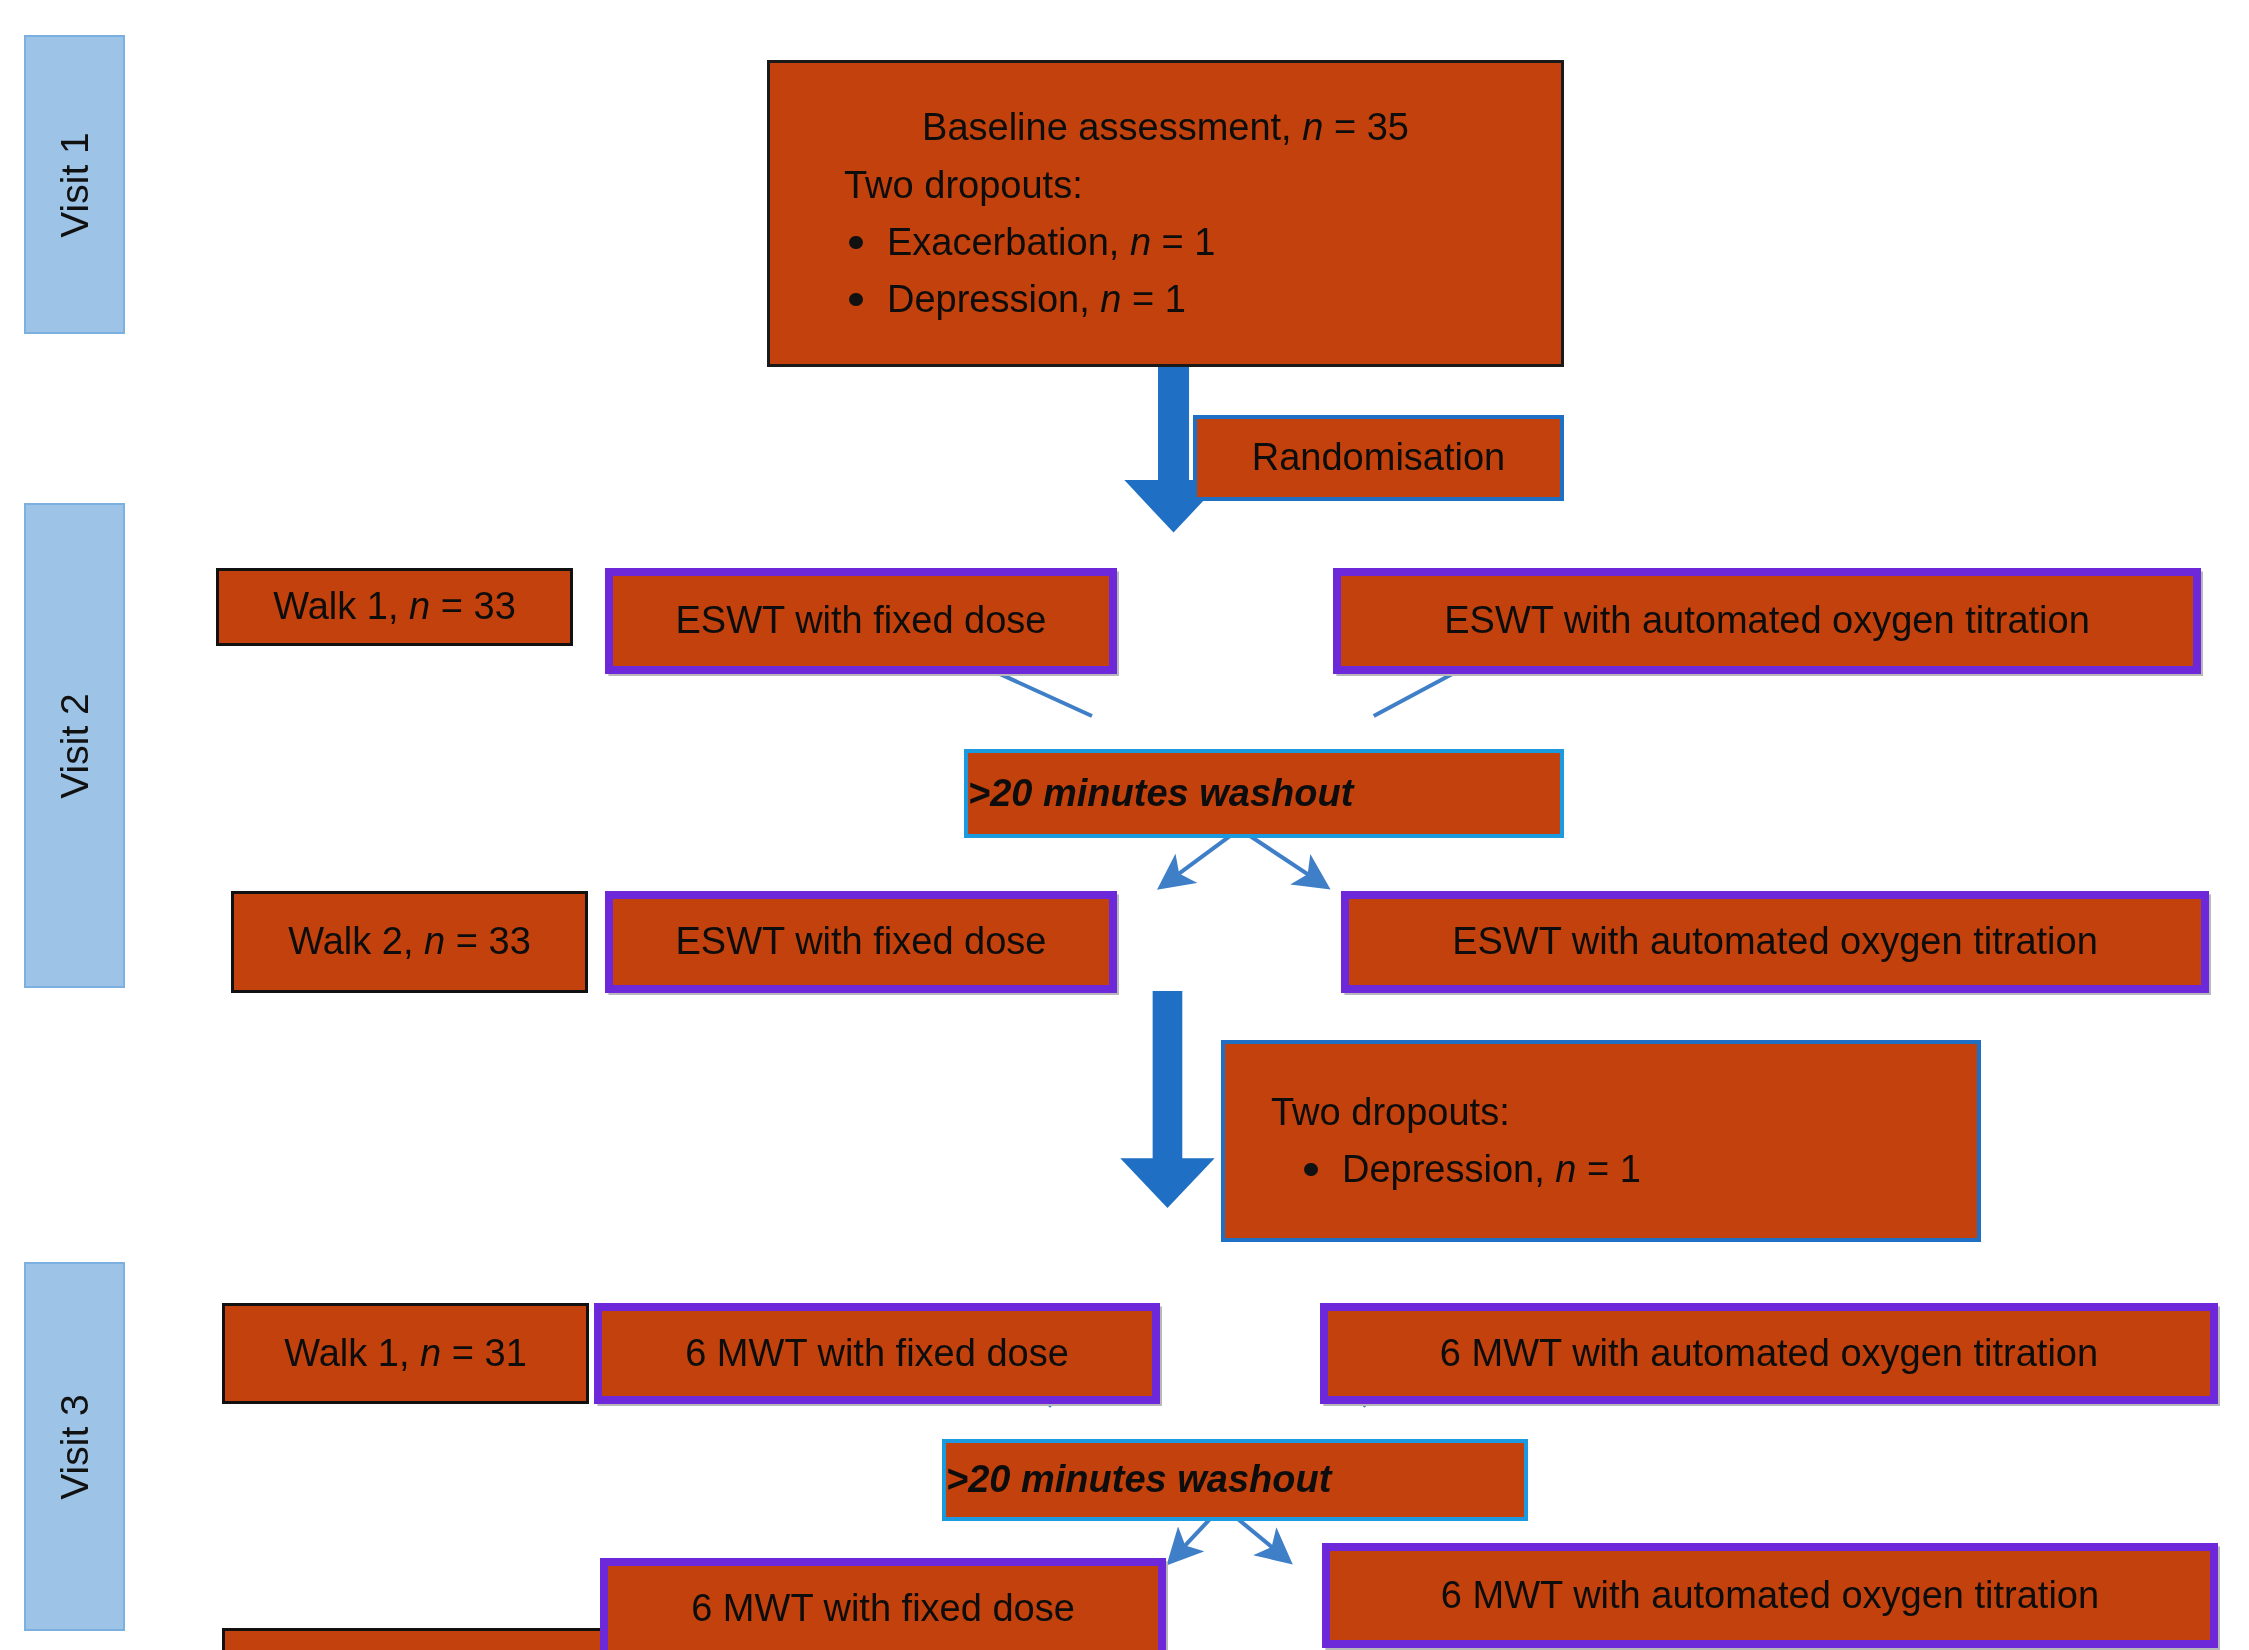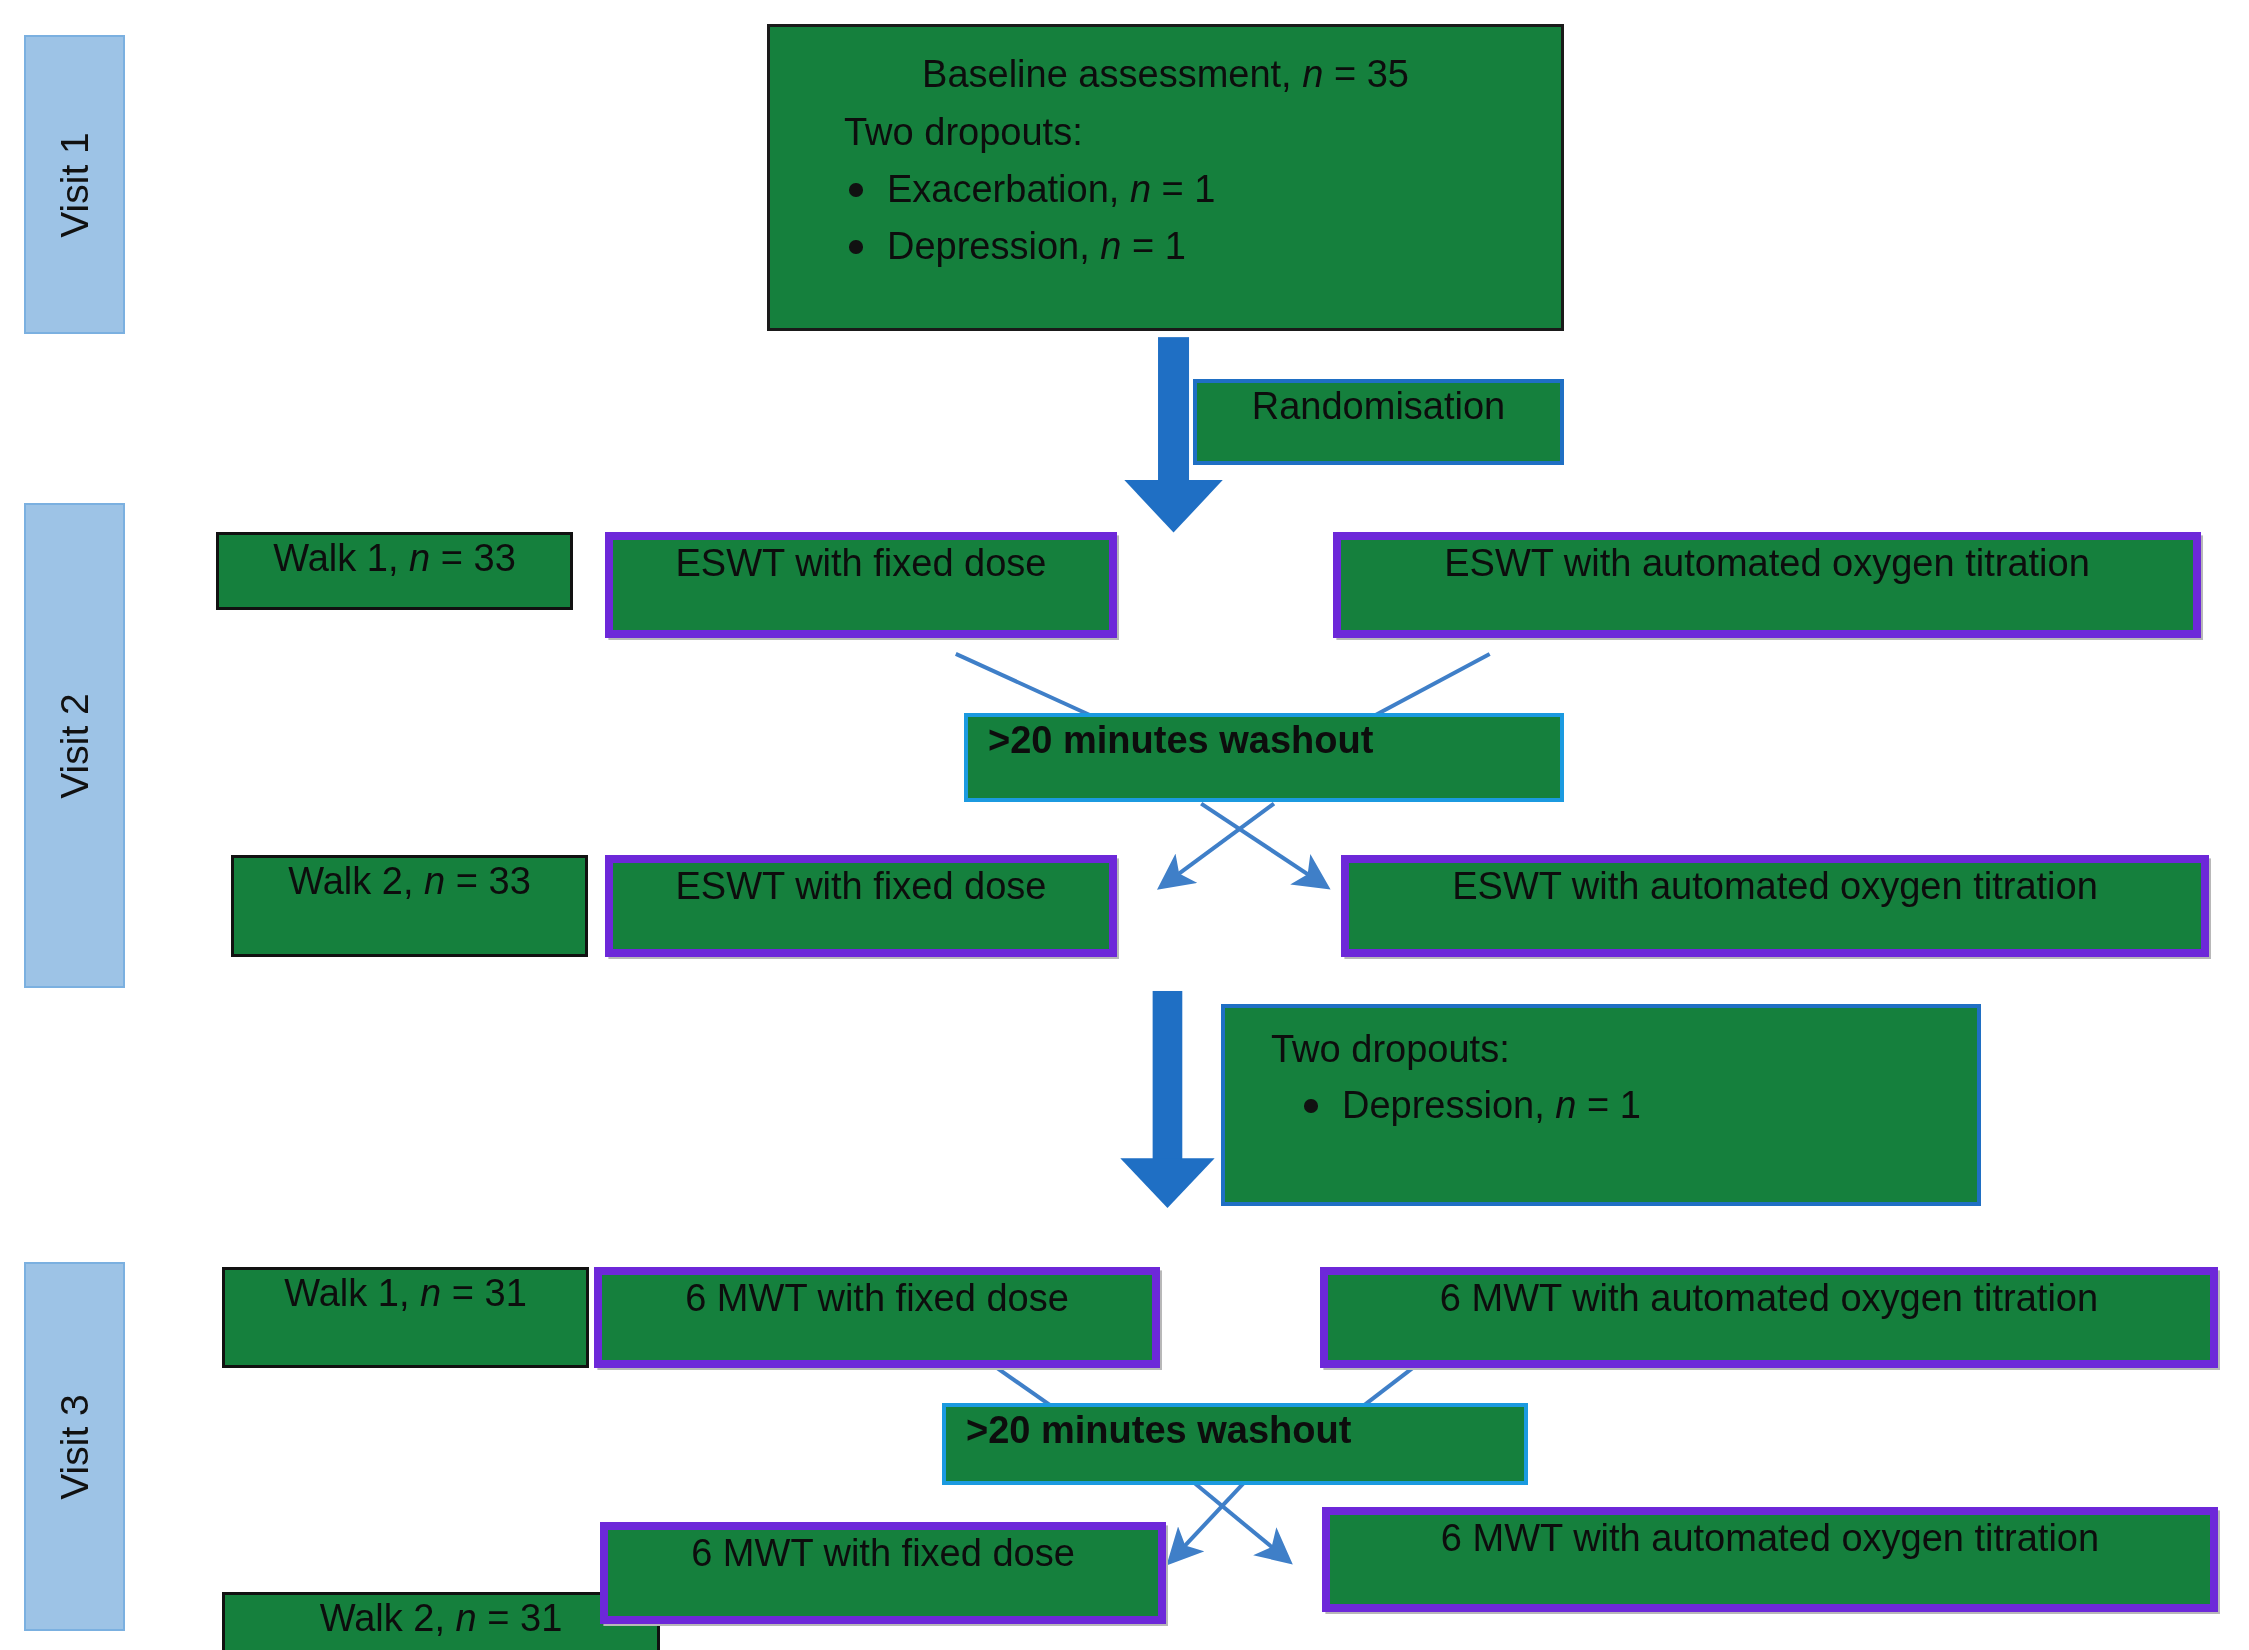--- a/index.html
+++ b/index.html
@@ -19,26 +19,27 @@
     white-space:nowrap;
     font-size:39px;
     color:#111;
     font-family:"Liberation Sans",sans-serif;
   }
 
   
   .box{
     position:absolute;
     box-sizing:border-box;
-    background:#15803d;
+    background:#c2410c;
     display:flex;
-    align-items:flex-start;
+    align-items:center;
     font-size:38px;
     color:#0d0d0d;
     line-height:1.25;
+    margin-top:36px;
   }
   .box.center{justify-content:center;}
 
   
   .box.grey{
     border:8px solid #6d28d9;
     box-shadow:2.7px 2.7px 0 -0.7px #b8b8b8;
   }
   
   .box.black{
@@ -68,23 +69,23 @@
   .bullets li::before{
     content:"";
     position:absolute;
     left:63px;top:50%;
     width:13.5px;height:13.5px;
     margin-top:-6.7px;
     border-radius:50%;
     background:#111;
   }
   .washout-text{
+    font-style:italic;
     font-weight:bold;
     font-size:38px;
-    padding-left:20px;
   }
 
   
   #wires{position:absolute;left:0;top:0;width:2250px;height:1651px;pointer-events:none;}
 </style>
 </head>
 <body>
 
 <div id="stage">
 

